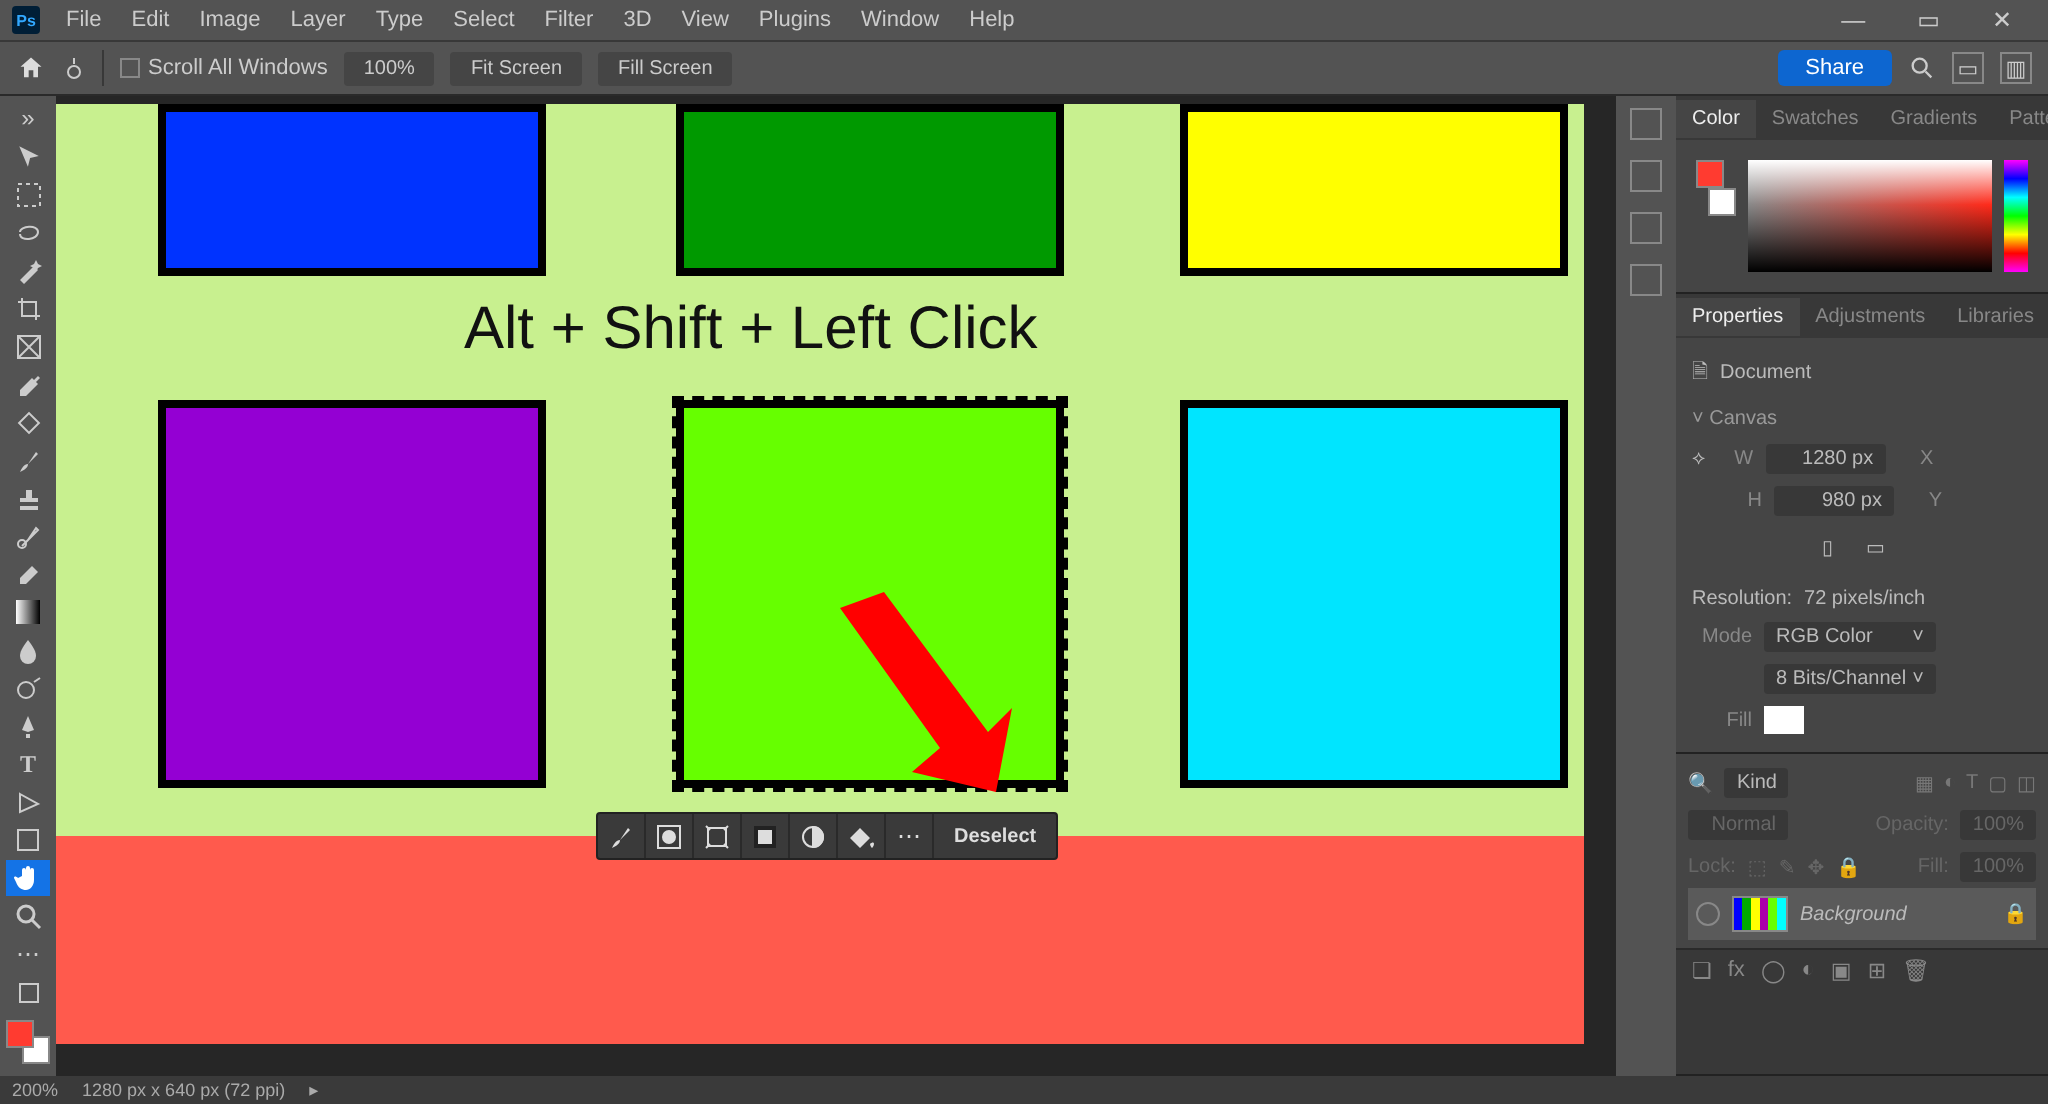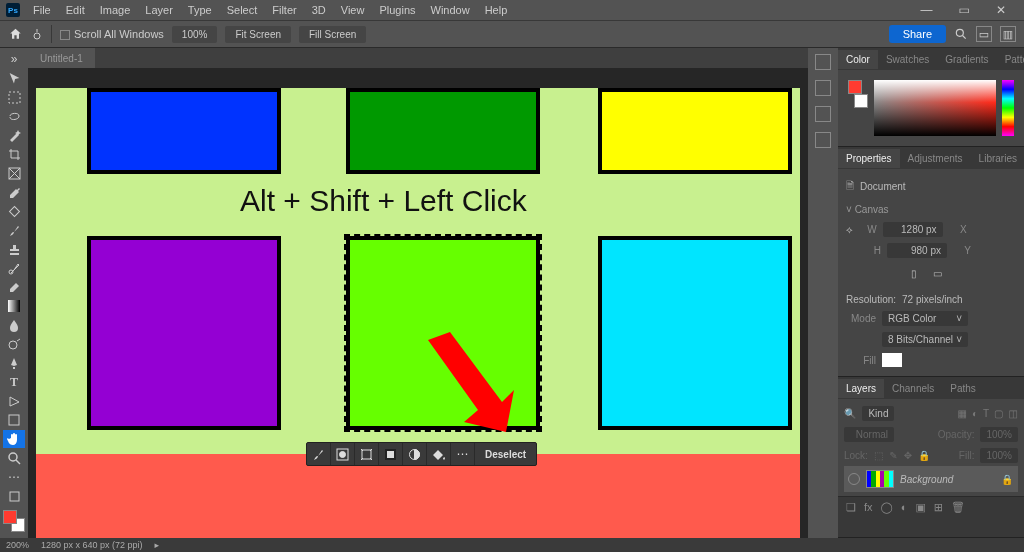--- a/index.html
+++ b/index.html
@@ -26,21 +26,21 @@
 .toolbar { width:28px; background:#535353; display:flex; flex-direction:column; align-items:center; padding-top:2px; gap:1px;}
 .toolbar .t { width:22px; height:18px; display:flex; align-items:center; justify-content:center; color:#ccc; font-size:12px; position:relative;}
 .toolbar .t.active { background:#1473e6; }
 .swatches { margin-top:4px; position:relative; width:22px; height:22px;}
 .swatches .fg { position:absolute; width:14px; height:14px; background:#ff3b30; border:1px solid #888; left:0; top:0; z-index:2;}
 .swatches .bg { position:absolute; width:14px; height:14px; background:#fff; border:1px solid #888; right:0; bottom:0;}
 
 .canvas-area { flex:1; background:#262626; position:relative; display:flex; flex-direction:column; }
 .tabbar { height:20px; background:#3f3f3f; display:flex; align-items:center;}
 .tabbar .tab { background:#535353; padding:3px 12px; font-size:10px; height:20px; display:flex; align-items:center; color:#999; }
-.canvas-wrap { flex:1; position:relative; overflow:hidden; display:flex; align-items:flex-start; justify-content:center; padding-top:20px;}
+.canvas-wrap { flex:1; position:relative; overflow:hidden; display:flex; align-items:flex-start; padding-top:4px;}
 .canvas { width:764px; height:470px; background:#c8f08f; position:relative; }
 .cbox { position:absolute; border:4px solid #000; }
 .caption { position:absolute; font-family:"Segoe UI",sans-serif; font-size:30px; color:#111; }
 
 
 .sel { position:absolute; border:2px dashed #000; }
 @keyframes ants { to { background-position: 8px 0, -8px 100%, 0 -8px, 100% 8px; } }
 
 
 .arrow { position:absolute; }
@@ -255,25 +255,20 @@
           <rect x="1" y="1" width="9" height="9"></rect>
         </svg>
       </div>
     <div class="swatches">
         <div class="fg"></div>
         <div class="bg"></div>
       </div>
   </div>
 
   <div class="canvas-area">
-    <div class="tabbar">
-      <div class="tab">
-          <span>Untitled-1</span>
-        </div>
-    </div>
     <div class="canvas-wrap">
       <div class="canvas">
         <div class="cbox" style="left:51px;top:0;width:194px;height:86px;background:#0033ff"></div>
         <div class="cbox" style="left:310px;top:0;width:194px;height:86px;background:#009900"></div>
         <div class="cbox" style="left:562px;top:0;width:194px;height:86px;background:#ffff00"></div>
         <div class="cbox" style="left:51px;top:148px;width:194px;height:194px;background:#9400d3"></div>
         <div class="cbox" style="left:310px;top:148px;width:194px;height:194px;background:#66ff00"></div>
         <div class="sel" style="left:308px;top:146px;width:198px;height:198px"></div>
         <div class="cbox" style="left:562px;top:148px;width:194px;height:194px;background:#00e5ff"></div>
         <div style="position:absolute;left:0;top:366px;right:0;bottom:0;background:#ff5a4d"></div>
@@ -398,25 +393,20 @@
             </div>
           </div>
         <div class="prop-row">
             <span class="lbl" style="width:30px">Fill</span>
             <span class="sq" style="width:20px;height:14px;background:#fff"></span>
           </div>
       </div>
     </div>
 
     <div class="panel" style="flex:1">
-      <div class="panel-tabs">
-        <span class="active">Layers</span>
-        <span>Channels</span>
-        <span>Paths</span>
-      </div>
       <div class="panel-body" style="padding:4px 6px">
         <div class="prop-row">
           <span>🔍</span>
           <span class="fld" style="min-width:30px">Kind</span>
           <span style="flex:1;display:flex;gap:5px;justify-content:flex-end;color:#777">
             <span>▦</span>
             <span>◐</span>
             <span>T</span>
             <span>▢</span>
             <span>◫</span>

